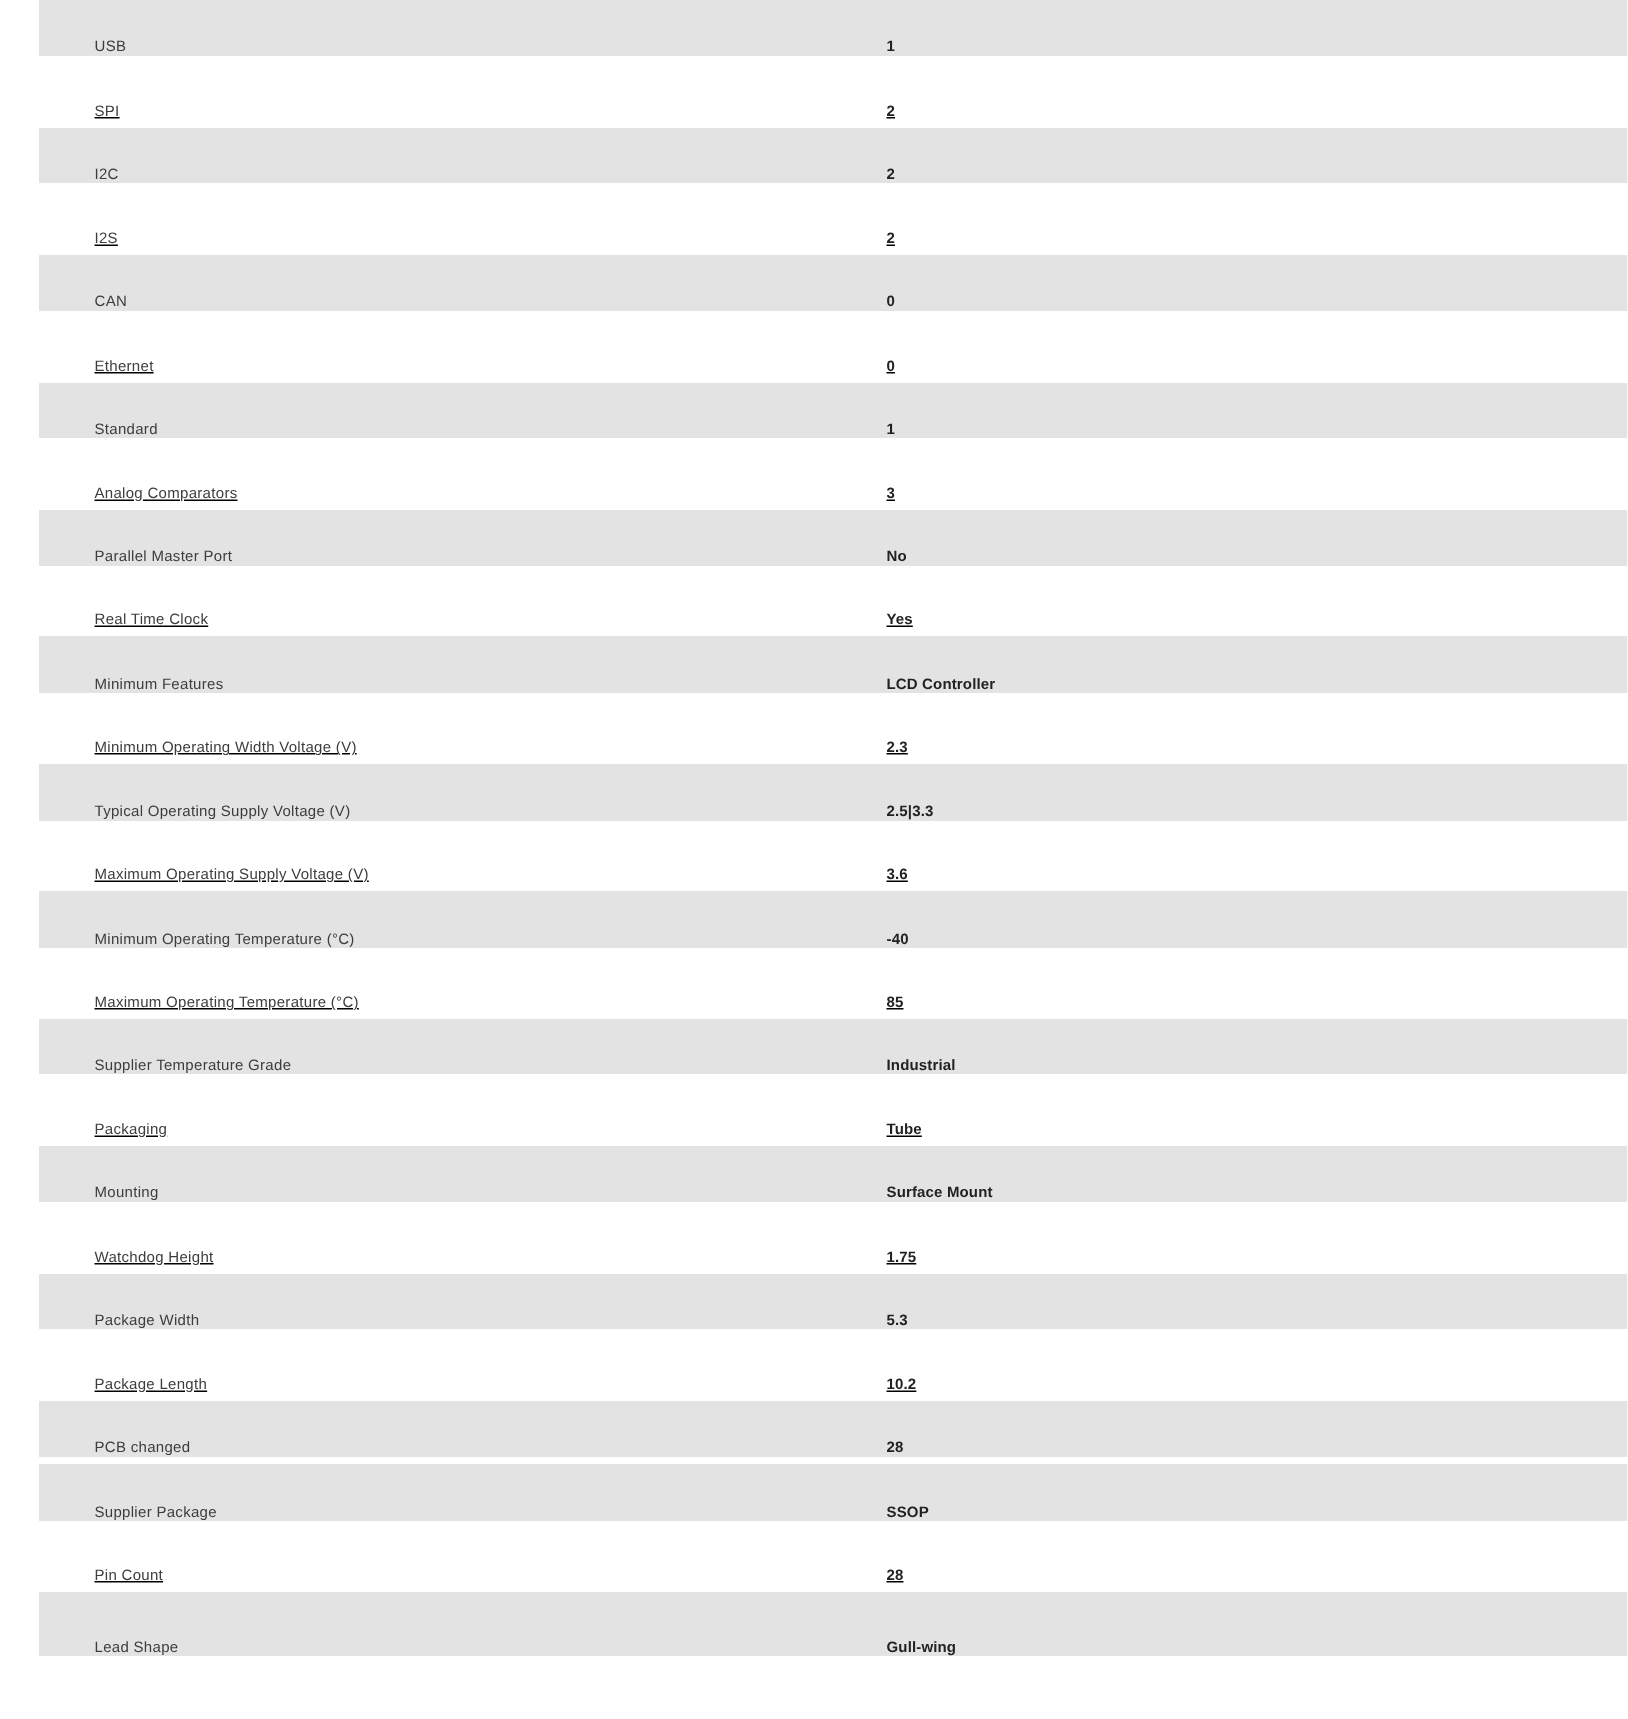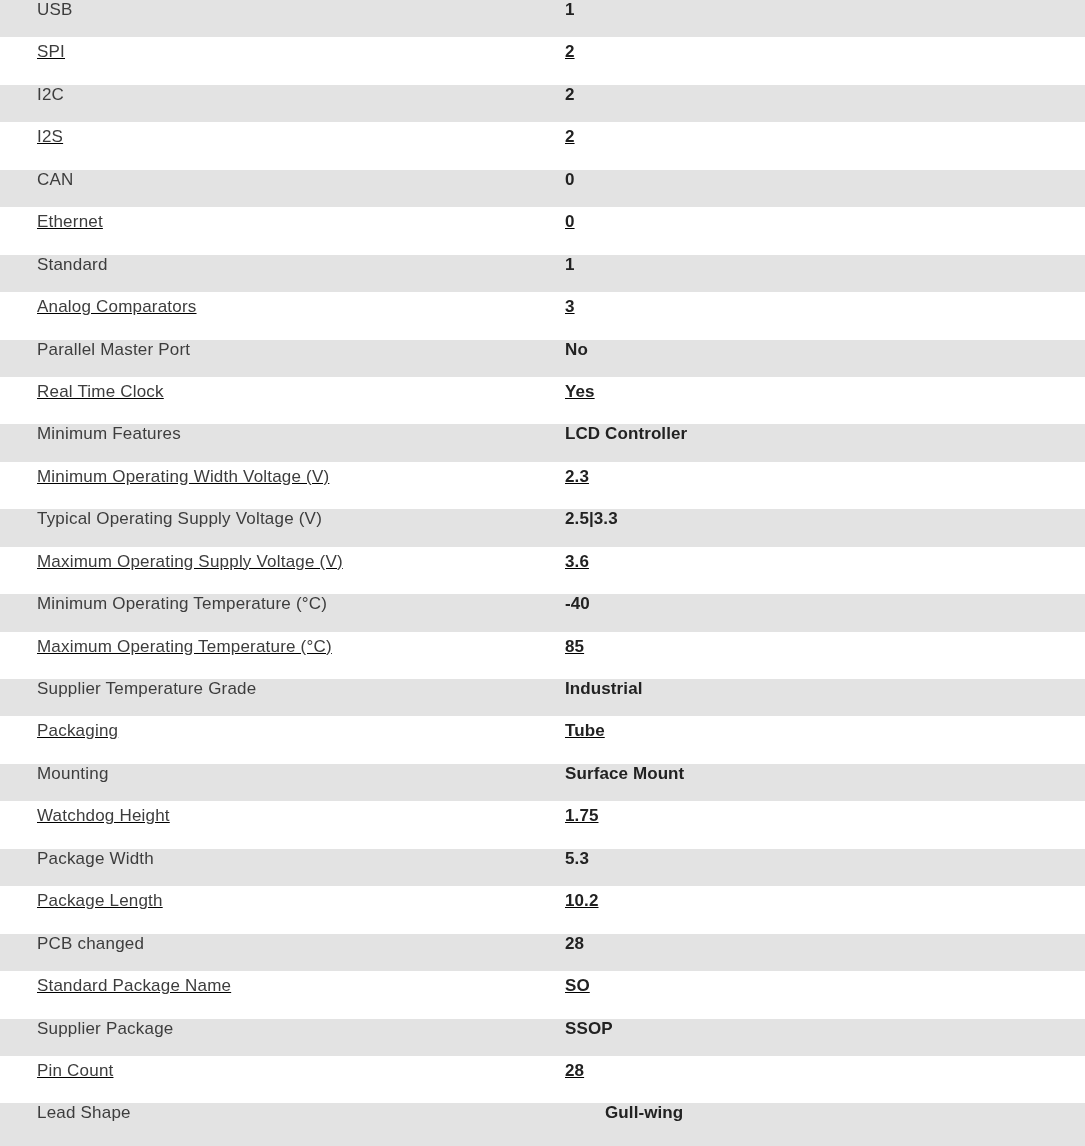--- a/index.html
+++ b/index.html
@@ -18,26 +18,27 @@
   #spec-table {
     width: 1085px;
     height: 1146px;
   }
   .row {
     height: 42.45px;
     box-sizing: border-box;
     padding-bottom: 5px;
     background-clip: content-box;
     display: flex;
-    align-items: flex-start;
-    font-size: 17px;
+    align-items: flex-end;
+    font-size: 10px;
+    padding-left: 26px;
   }
   .row.shaded { background-color: var(--shade); }
   .row.plain  { background-color: var(--plain); background-clip: border-box; text-decoration: underline; }
-  .row:last-child { padding-bottom: 0; height: 42.6px; gap: 40px; }
+  .row:last-child { padding-bottom: 0; height: 42.6px; }
   .cell-label {
     box-sizing: border-box;
     width: 565px;
     padding-left: 37px;
     color: var(--label-color);
     letter-spacing: 0.2px;
     white-space: nowrap;
   }
   .cell-value {
     font-weight: 700;
@@ -158,24 +159,20 @@
   <div class="row plain">
     <div class="cell-label">Package Length</div>
     <div class="cell-value">10.2</div>
   </div>
 
   <div class="row shaded">
     <div class="cell-label">PCB changed</div>
     <div class="cell-value">28</div>
   </div>
 
-  <div class="row plain">
-    <div class="cell-label">Standard Package Name</div>
-    <div class="cell-value">SO</div>
-  </div>
 
   <div class="row shaded">
     <div class="cell-label">Supplier Package</div>
     <div class="cell-value">SSOP</div>
   </div>
 
   <div class="row plain">
     <div class="cell-label">Pin Count</div>
     <div class="cell-value">28</div>
   </div>

